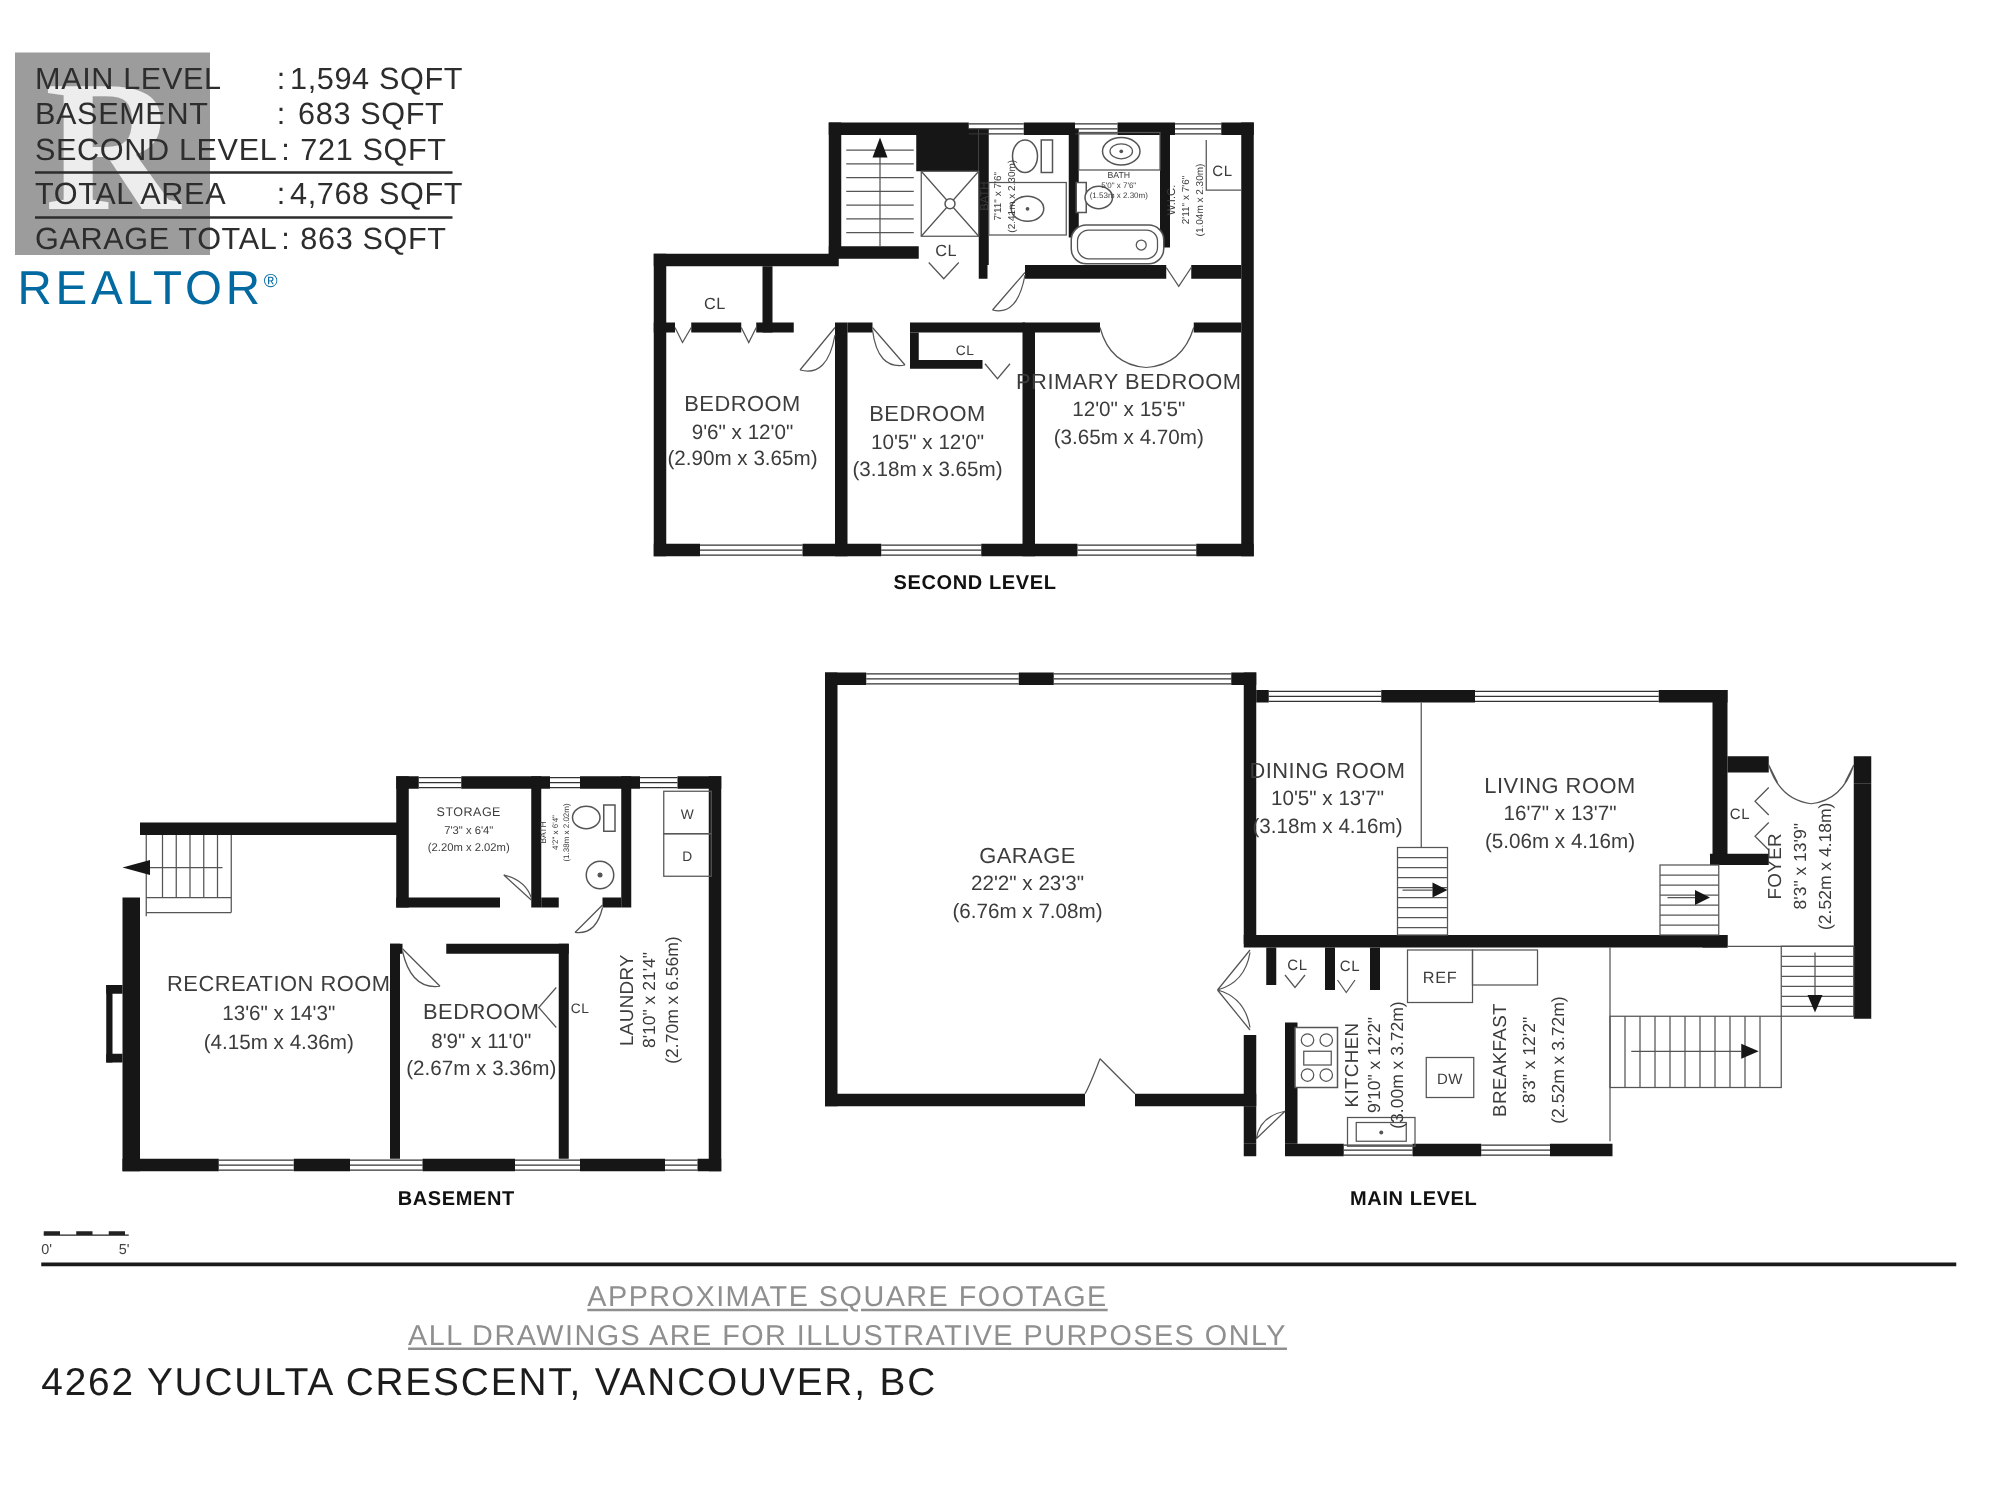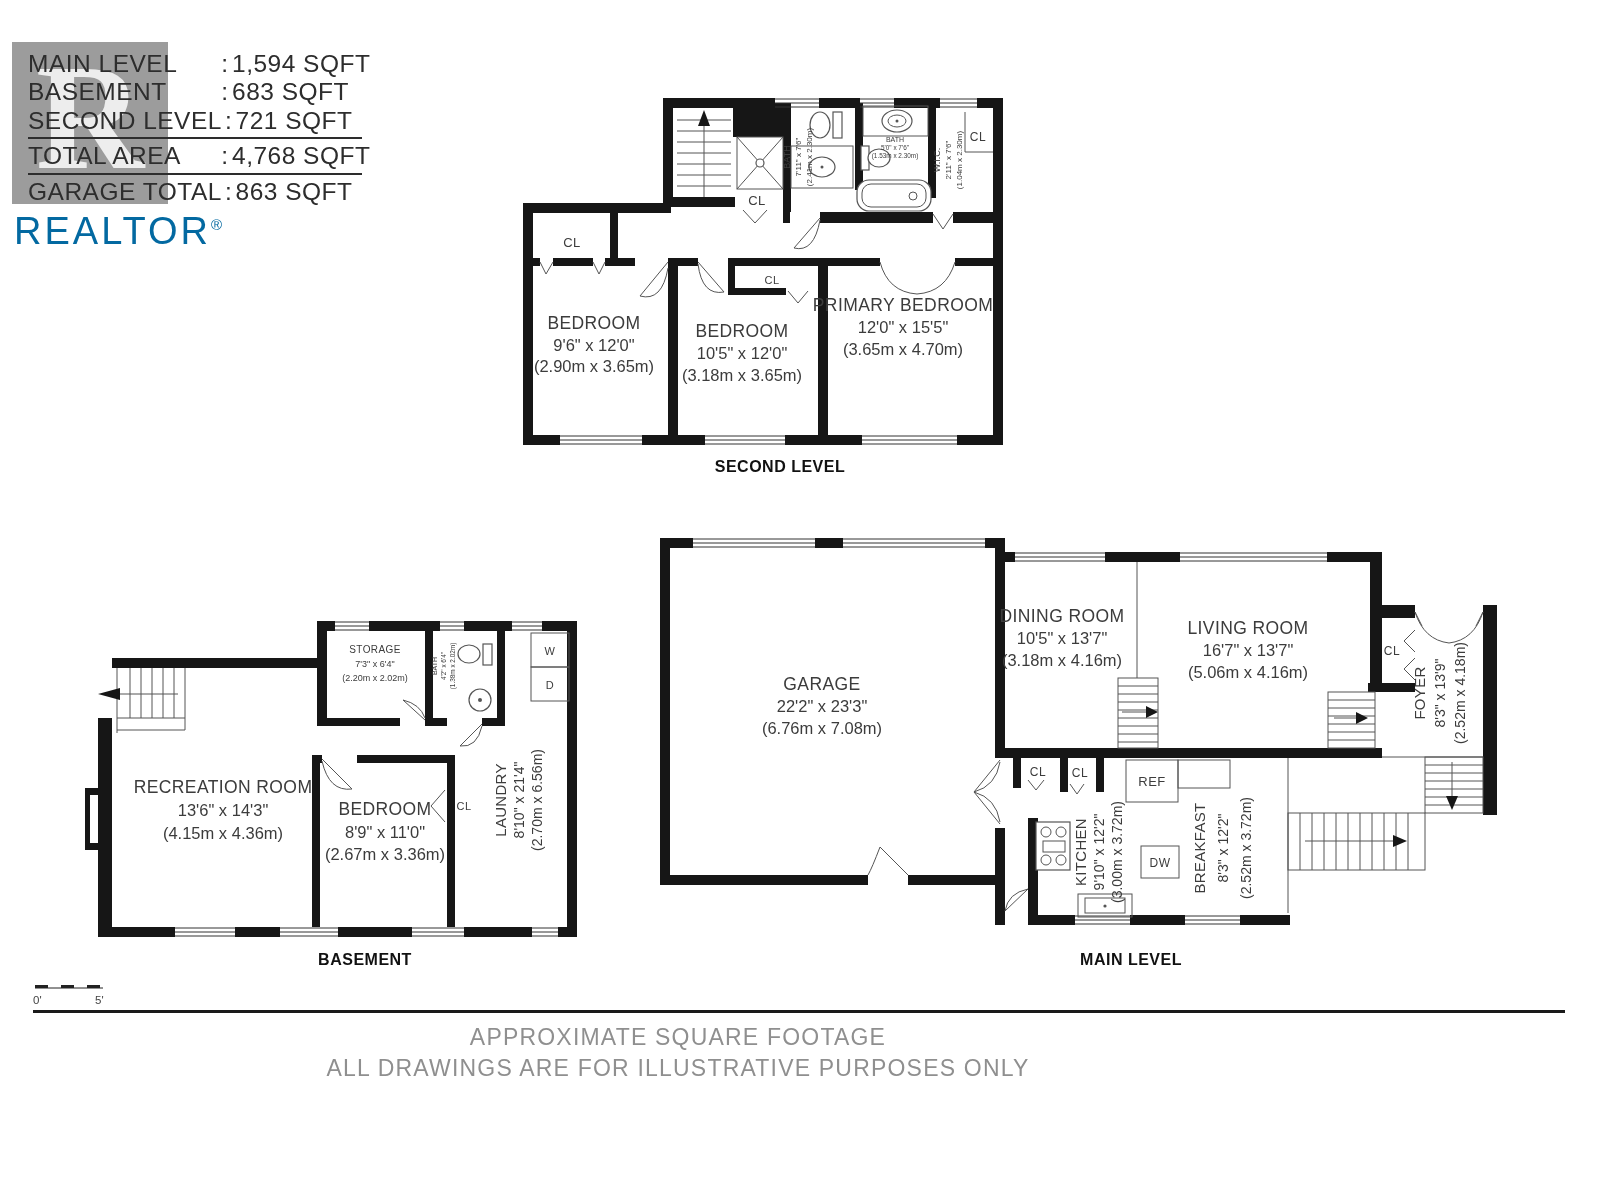--- a/index.html
+++ b/index.html
@@ -8,21 +8,21 @@
   
   .summary{position:absolute;left:10px;top:38px;width:370px;height:255px;}
   .logo-box{position:absolute;left:2px;top:4px;width:156px;height:162px;background:#9c9c9c;}
   .logo-r{position:absolute;left:50%;top:50%;transform:translate(-50%,-54%);
           font-family:"Liberation Serif",serif;font-weight:700;font-size:150px;
           color:rgba(255,255,255,.82);line-height:1;}
   .srows{position:absolute;left:18px;top:12px;width:334px;}
   .srow{display:flex;font-size:24.5px;line-height:28.4px;color:#2d2d2d;letter-spacing:.5px;white-space:nowrap;}
   .slabel{flex:1;}
   .scolon{width:14px;text-align:center;}
-  .svalue{width:130px;text-align:left;}
+  .svalue{width:130px;text-align:center;}
   .sline{height:2px;background:#2d2d2d;margin:2px 0 3px 0;}
   .realtor-text{position:absolute;left:4px;top:172px;font-size:38px;color:#0369a1;
                 letter-spacing:3px;white-space:nowrap;}
   .realtor-text sup{font-size:15px;}
   
   svg.plan{position:absolute;overflow:visible;}
   .w{fill:#161616;}
   .tn{fill:none;stroke:#555;stroke-width:1;}
   .tn2{fill:none;stroke:#333;stroke-width:1;}
   .fx{fill:#fff;stroke:#555;stroke-width:1.2;}
@@ -41,21 +41,21 @@
   .t8{font-size:8px;}
   .t7{font-size:7px;}
   .t6{font-size:6.4px;}
   
   .plan-title{position:absolute;width:300px;text-align:center;font-size:16px;font-weight:700;
               color:#111;letter-spacing:.5px;}
   .scalebar{position:absolute;left:33px;top:980px;}
   .scale-label{position:absolute;top:14px;font-size:11.5px;color:#444;}
   .divider{position:absolute;left:33px;top:1010px;width:1532px;height:3px;background:#1a1a1a;}
   .note{position:absolute;left:0;width:1356px;text-align:center;font-size:23px;
-        color:#8f8f8f;letter-spacing:1.2px;}
+        color:#8f8f8f;letter-spacing:1.2px;text-decoration:underline;}
   .address{position:absolute;left:33px;top:1088px;font-size:31px;color:#1c1c1c;letter-spacing:1.5px;}
 </style>
 </head>
 <body>
 
 <div id="page">
 
   <div class="summary">
     <div class="logo-box">
       <span class="logo-r">R</span>
@@ -401,14 +401,15 @@
       <rect x="2" y="5" width="13" height="3" fill="#222"></rect>
         <rect x="28" y="5" width="13" height="3" fill="#222"></rect>
         <rect x="54" y="5" width="13" height="3" fill="#222"></rect>
     </svg>
     <span class="scale-label" style="left:0px">0'</span>
     <span class="scale-label" style="left:62px">5'</span>
   </div>
   <div class="divider"></div>
   <div class="note" style="top:1024px">APPROXIMATE SQUARE FOOTAGE</div>
   <div class="note" style="top:1055px">ALL DRAWINGS ARE FOR ILLUSTRATIVE PURPOSES ONLY</div>
+  <div class="address">4262 YUCULTA CRESCENT, VANCOUVER, BC</div>
 
 </div>
 
 </body></html>

